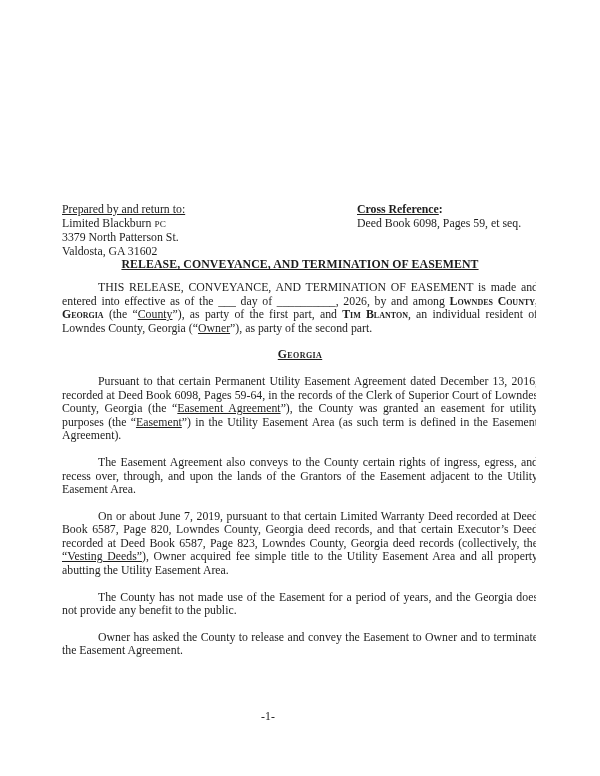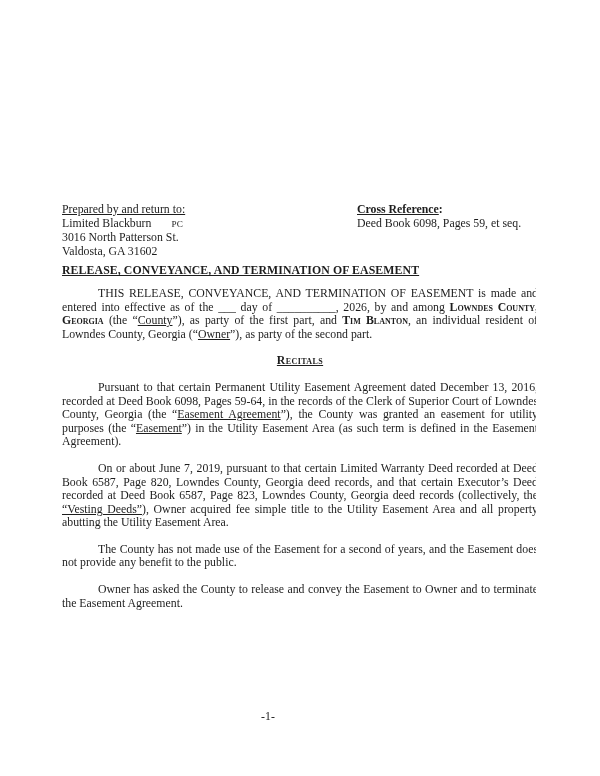--- a/index.html
+++ b/index.html
@@ -30,26 +30,26 @@
   .prepared-by { width: 295px; }
   .cross-ref { flex: 1; }
   .u  { text-decoration: underline; }
   .b  { font-weight: bold; text-align: center; }
   .bsc {
     font-weight: bold;
     font-variant: small-caps;
   }
   .sc-suffix {
     font-size: 0.78em;
-    margin-left: 20px;
+    margin-left: 3px;
     letter-spacing: 0.3px;
   }
   .title {
-    margin: 6px 0 9px 0;
-    text-align: left;
+    margin: 0 0 9px 0;
+    text-align: center;
     font-weight: bold;
     text-decoration: underline;
     letter-spacing: 0.1px;
   }
   .section-heading {
     margin: 0 0 13px 0;
     text-align: center;
     font-weight: bold;
     font-variant: small-caps;
     text-decoration: underline;
@@ -72,40 +72,41 @@
 </head>
 <body>
 
 <div class="page">
   <div class="content">
 
     <div class="header-row">
       <div class="prepared-by">
         <div class="u">Prepared by and return to:</div>
         <div><span>Limited Blackburn</span><span class="sc-suffix">PC</span></div>
-        <div>3016 North Patterson St.</div>
+        <div>3379 North Patterson St.</div>
         <div>Valdosta, GA 31602</div>
       </div>
       <div class="cross-ref">
         <div><span class="b u">Cross Reference</span><span class="b">:</span></div>
         <div>Deed Book 6098, Pages 59, et seq.</div>
       </div>
     </div>
 
     <div class="title">RELEASE, CONVEYANCE, AND TERMINATION OF EASEMENT</div>
 
     <p class="body-p"><span>THIS RELEASE, CONVEYANCE, AND TERMINATION OF EASEMENT is made and entered into effective as of the ___ day of __________, 2026, by and among </span><span class="bsc">Lowndes County, Georgia</span><span> (the “</span><span class="u">County</span><span>”), as party of the first part, and </span><span class="bsc">Tim Blanton</span><span>, an individual resident of Lowndes County, Georgia (“</span><span class="u">Owner</span><span>”), as party of the second part.</span></p>
 
-    <div class="section-heading">Recitals</div>
+    <div class="section-heading">Georgia</div>
 
     <p class="body-p"><span>Pursuant to that certain Permanent Utility Easement Agreement dated December 13, 2016, recorded at Deed Book 6098, Pages 59-64, in the records of the Clerk of Superior Court of Lowndes County, Georgia (the “</span><span class="u">Easement Agreement</span><span>”), the County was granted an easement for utility purposes (the “</span><span class="u">Easement</span><span>”) in the Utility Easement Area (as such term is defined in the Easement Agreement).</span></p>
 
+    <p class="body-p">The Easement Agreement also conveys to the County certain rights of ingress, egress, and recess over, through, and upon the lands of the Grantors of the Easement adjacent to the Utility Easement Area.</p>
 
     <p class="body-p"><span>On or about June 7, 2019, pursuant to that certain Limited Warranty Deed recorded at Deed Book 6587, Page 820, Lowndes County, Georgia deed records, and that certain Executor’s Deed recorded at Deed Book 6587, Page 823, Lowndes County, Georgia deed records (collectively, the </span><span class="u">“Vesting Deeds”</span><span>), Owner acquired fee simple title to the Utility Easement Area and all property abutting the Utility Easement Area.</span></p>
 
-    <p class="body-p">The County has not made use of the Easement for a second of years, and the Easement does not provide any benefit to the public.</p>
+    <p class="body-p">The County has not made use of the Easement for a period of years, and the Georgia does not provide any benefit to the public.</p>
 
     <p class="body-p">Owner has asked the County to release and convey the Easement to Owner and to terminate the Easement Agreement.</p>
 
   </div>
 
   <div class="footer">-1-</div>
 </div>
 
 </body></html>

